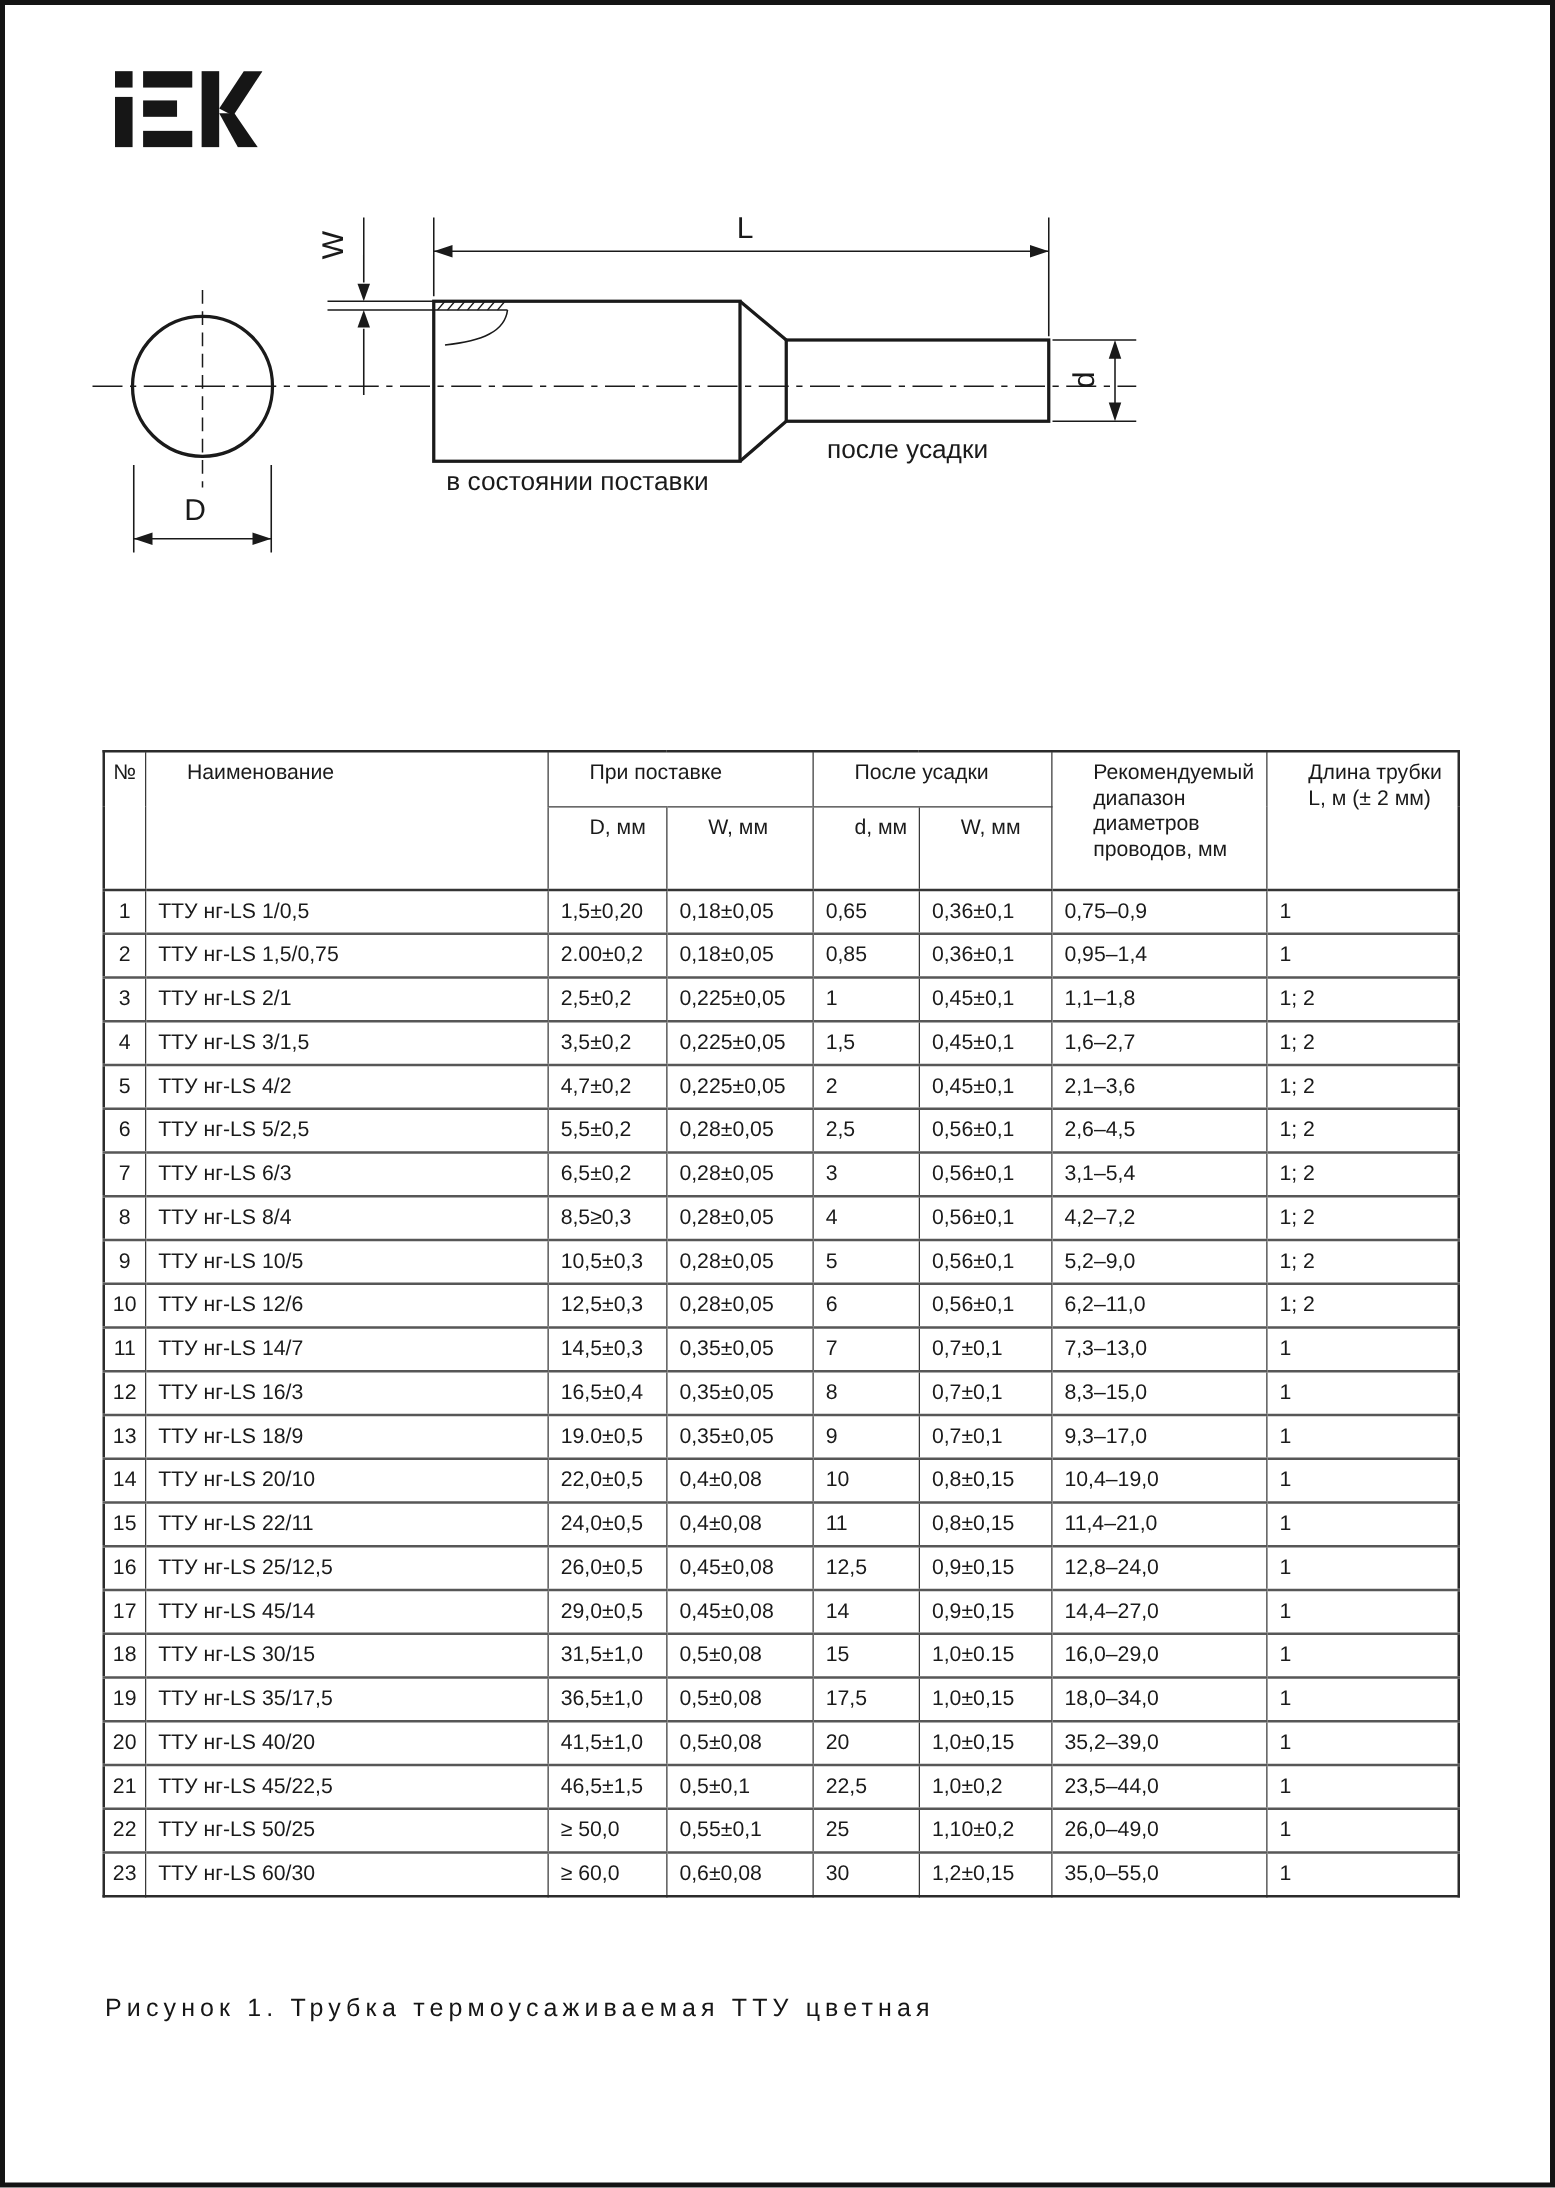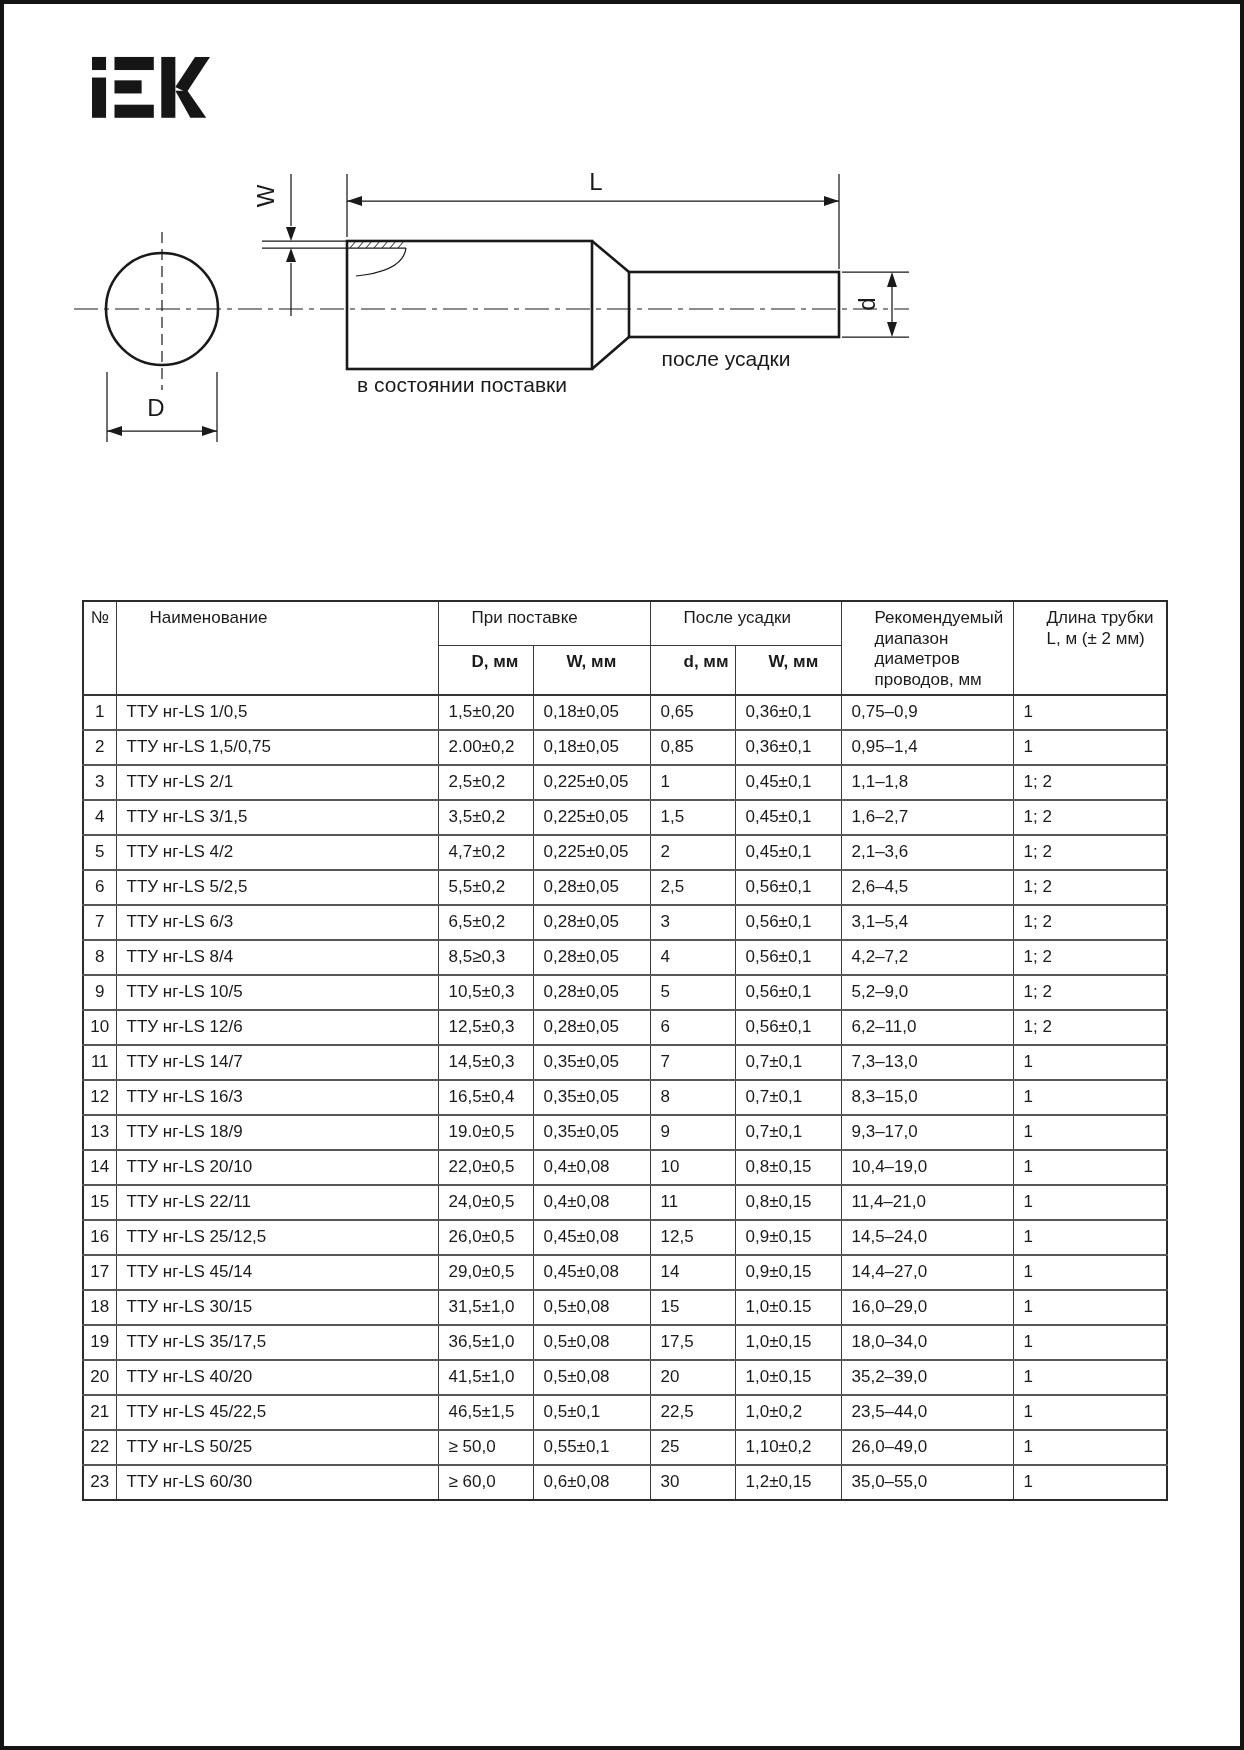--- a/index.html
+++ b/index.html
@@ -38,21 +38,21 @@
     font-weight:400;
     text-align:left;
     padding:2px 6px 2px 10px;
     border-left:1.5px solid #3a3a3a;
     line-height:1.22;
     overflow:hidden;
     white-space:nowrap;
   }
   .spec thead th{vertical-align:top;padding-top:6px;white-space:normal;padding-left:33px;}
   .spec thead tr.gruppe th{height:44px;}
-  .spec thead tr.sub th{height:50px;border-top:1.5px solid #3a3a3a;font-weight:bold;}
+  .spec thead tr.sub th{height:67px;border-top:1.5px solid #3a3a3a;}
   .spec thead th.span2{height:100px;}
   .spec tbody td{height:35px;vertical-align:middle;border-top:2px solid #575757;}
   .spec tbody tr:first-child td{border-top:2.2px solid #353535;}
   .spec td.c-num,.spec th.h-num{text-align:center;padding-left:2px;padding-right:2px;}
   .caption{
     position:absolute;left:80px;top:1592px;
     font-size:20px;letter-spacing:0.205em;
     color:#161616;
   }
 </style>
@@ -294,21 +294,21 @@
           <td class="c-range">11,4–21,0</td>
           <td class="c-length">1</td>
         </tr>
         <tr>
           <td class="c-num">16</td>
           <td class="c-name">ТТУ нг-LS 25/12,5</td>
           <td class="c-d_supply">26,0±0,5</td>
           <td class="c-w_supply">0,45±0,08</td>
           <td class="c-d_shrink">12,5</td>
           <td class="c-w_shrink">0,9±0,15</td>
-          <td class="c-range">14,5–24,0</td>
+          <td class="c-range">12,8–24,0</td>
           <td class="c-length">1</td>
         </tr>
         <tr>
           <td class="c-num">17</td>
           <td class="c-name">ТТУ нг-LS 45/14</td>
           <td class="c-d_supply">29,0±0,5</td>
           <td class="c-w_supply">0,45±0,08</td>
           <td class="c-d_shrink">14</td>
           <td class="c-w_shrink">0,9±0,15</td>
           <td class="c-range">14,4–27,0</td>
@@ -370,14 +370,15 @@
           <td class="c-d_supply">≥ 60,0</td>
           <td class="c-w_supply">0,6±0,08</td>
           <td class="c-d_shrink">30</td>
           <td class="c-w_shrink">1,2±0,15</td>
           <td class="c-range">35,0–55,0</td>
           <td class="c-length">1</td>
         </tr>
       </tbody>
   </table>
 
+  <div class="caption">Рисунок 1. Трубка термоусаживаемая ТТУ цветная</div>
 
 </div>
 
 </body></html>

